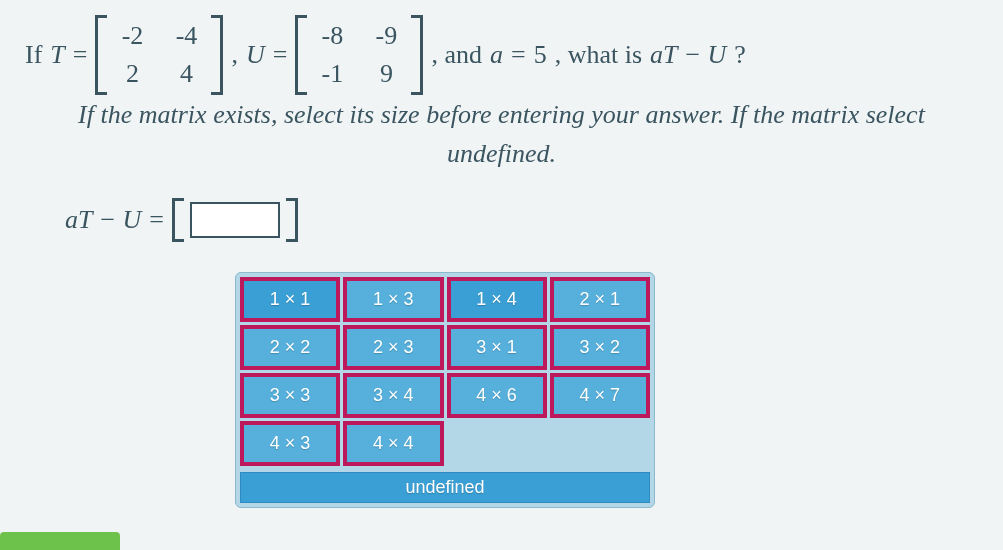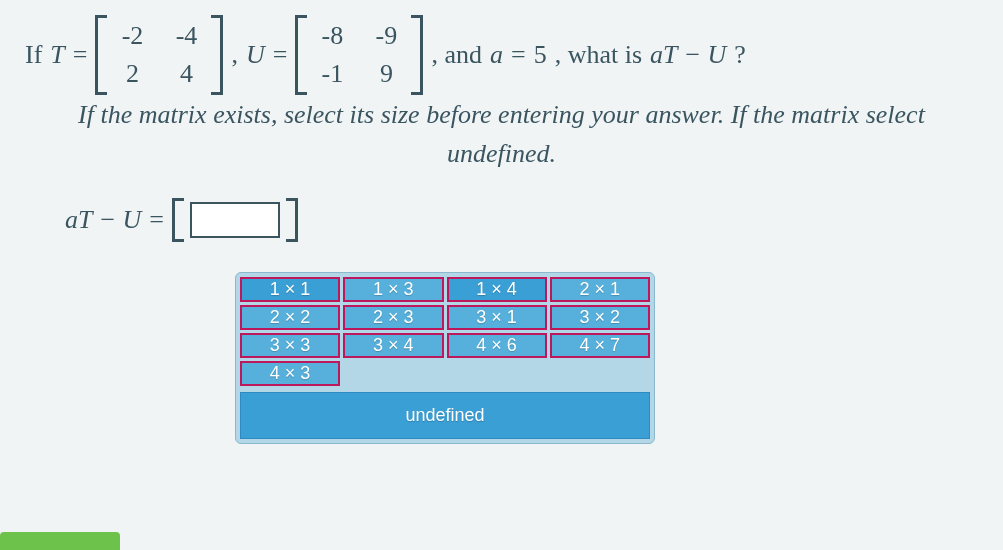--- a/index.html
+++ b/index.html
@@ -85,37 +85,37 @@
     }
     .size-grid {
       display: grid;
       grid-template-columns: repeat(4, 1fr);
       gap: 3px;
     }
     .size-btn {
       background: #3a9fd4;
       color: #fff;
       text-align: center;
-      padding: 0 0;
+      padding: 8px 0;
       font-size: 18px;
       font-style: normal;
       font-family: Arial, sans-serif;
-      border: 2px solid #be185d;
+      border: 4px solid #be185d;
       cursor: pointer;
       text-shadow: 0 1px 1px rgba(0,0,0,0.2);
     }
     .size-btn.alt {
       background: #56b0db;
     }
     .undef-btn {
       grid-column: 1 / -1;
       background: #3a9fd4;
       color: #fff;
       text-align: center;
-      padding: 12px 0;
+      padding: 4px 0;
       font-size: 18px;
       font-family: Arial, sans-serif;
       border: 1px solid #2d8bc0;
       cursor: pointer;
       margin-top: 3px;
       text-shadow: 0 1px 1px rgba(0,0,0,0.2);
     }
     .green-stub {
       position: absolute;
       bottom: 0;
@@ -189,17 +189,18 @@
     <div class="size-btn alt">2 × 1</div>
     <div class="size-btn alt">2 × 2</div>
     <div class="size-btn alt">2 × 3</div>
     <div class="size-btn alt">3 × 1</div>
     <div class="size-btn alt">3 × 2</div>
     <div class="size-btn alt">3 × 3</div>
     <div class="size-btn alt">3 × 4</div>
     <div class="size-btn alt">4 × 6</div>
     <div class="size-btn alt">4 × 7</div>
     <div class="size-btn alt">4 × 3</div>
+    <div class="size-btn alt">4 × 4</div>
     <div class="undef-btn">undefined</div>
   </div>
 </div>
 
 <div class="green-stub"></div>
 
 </body></html>

